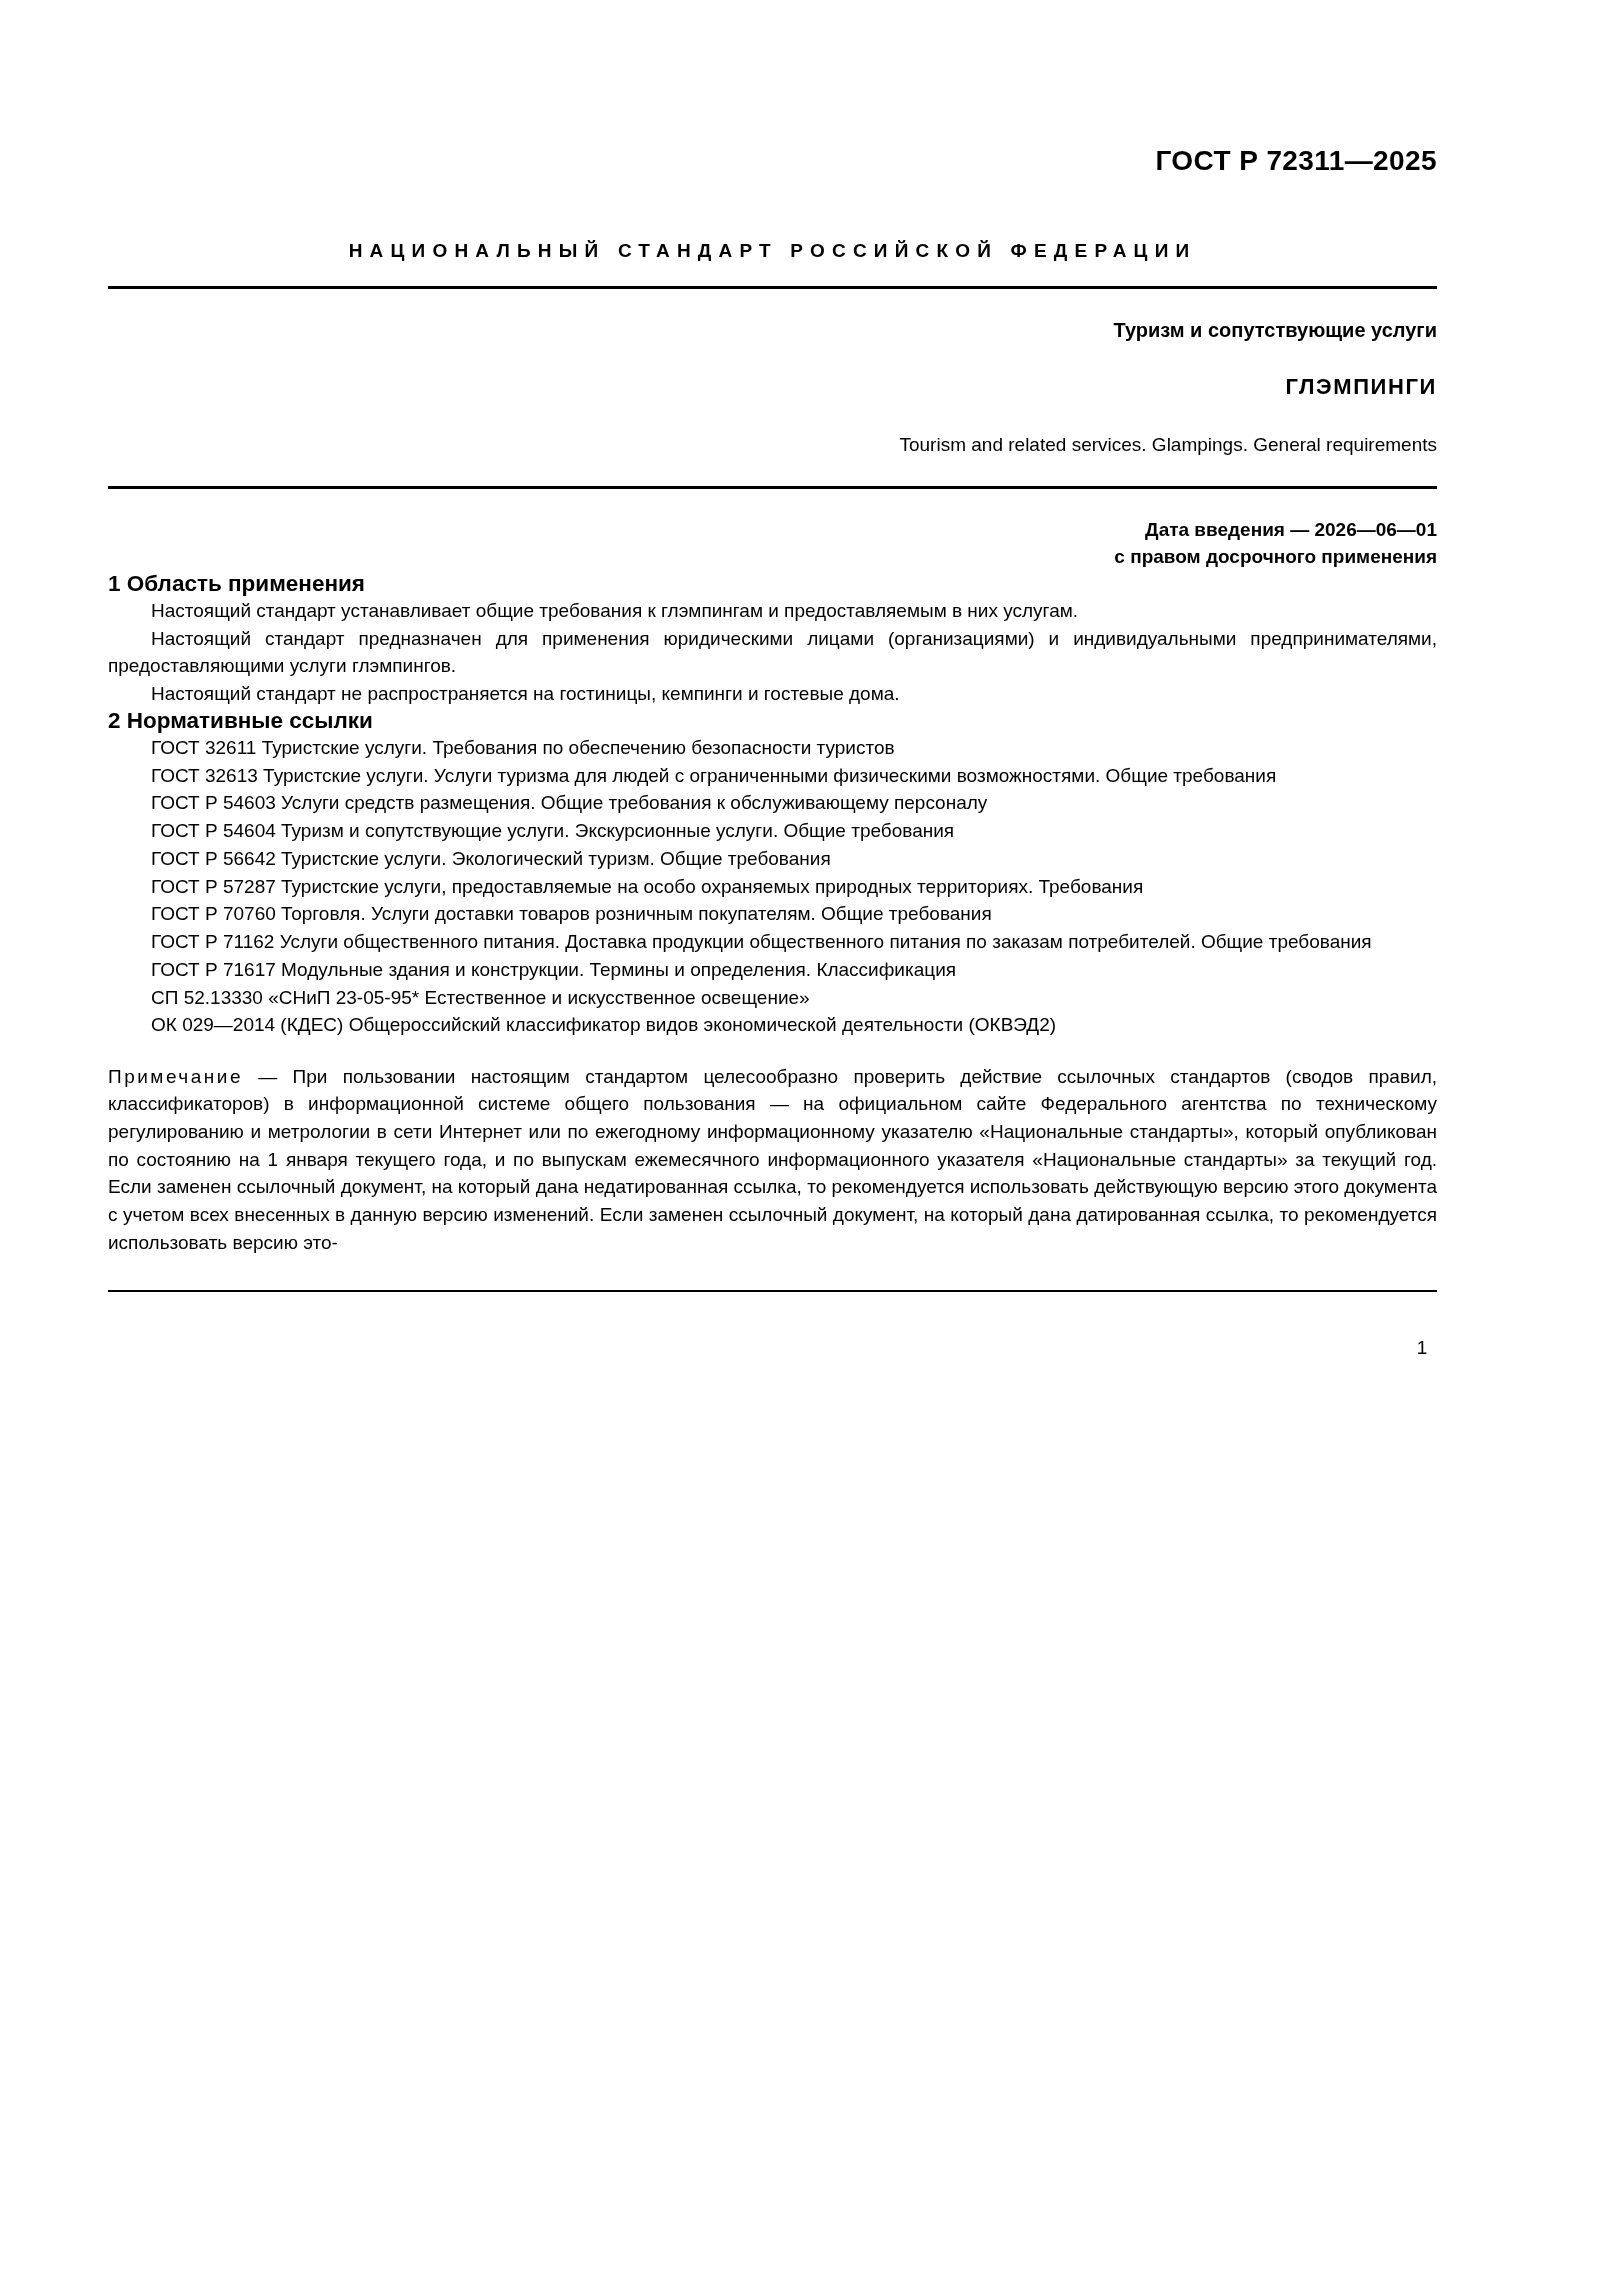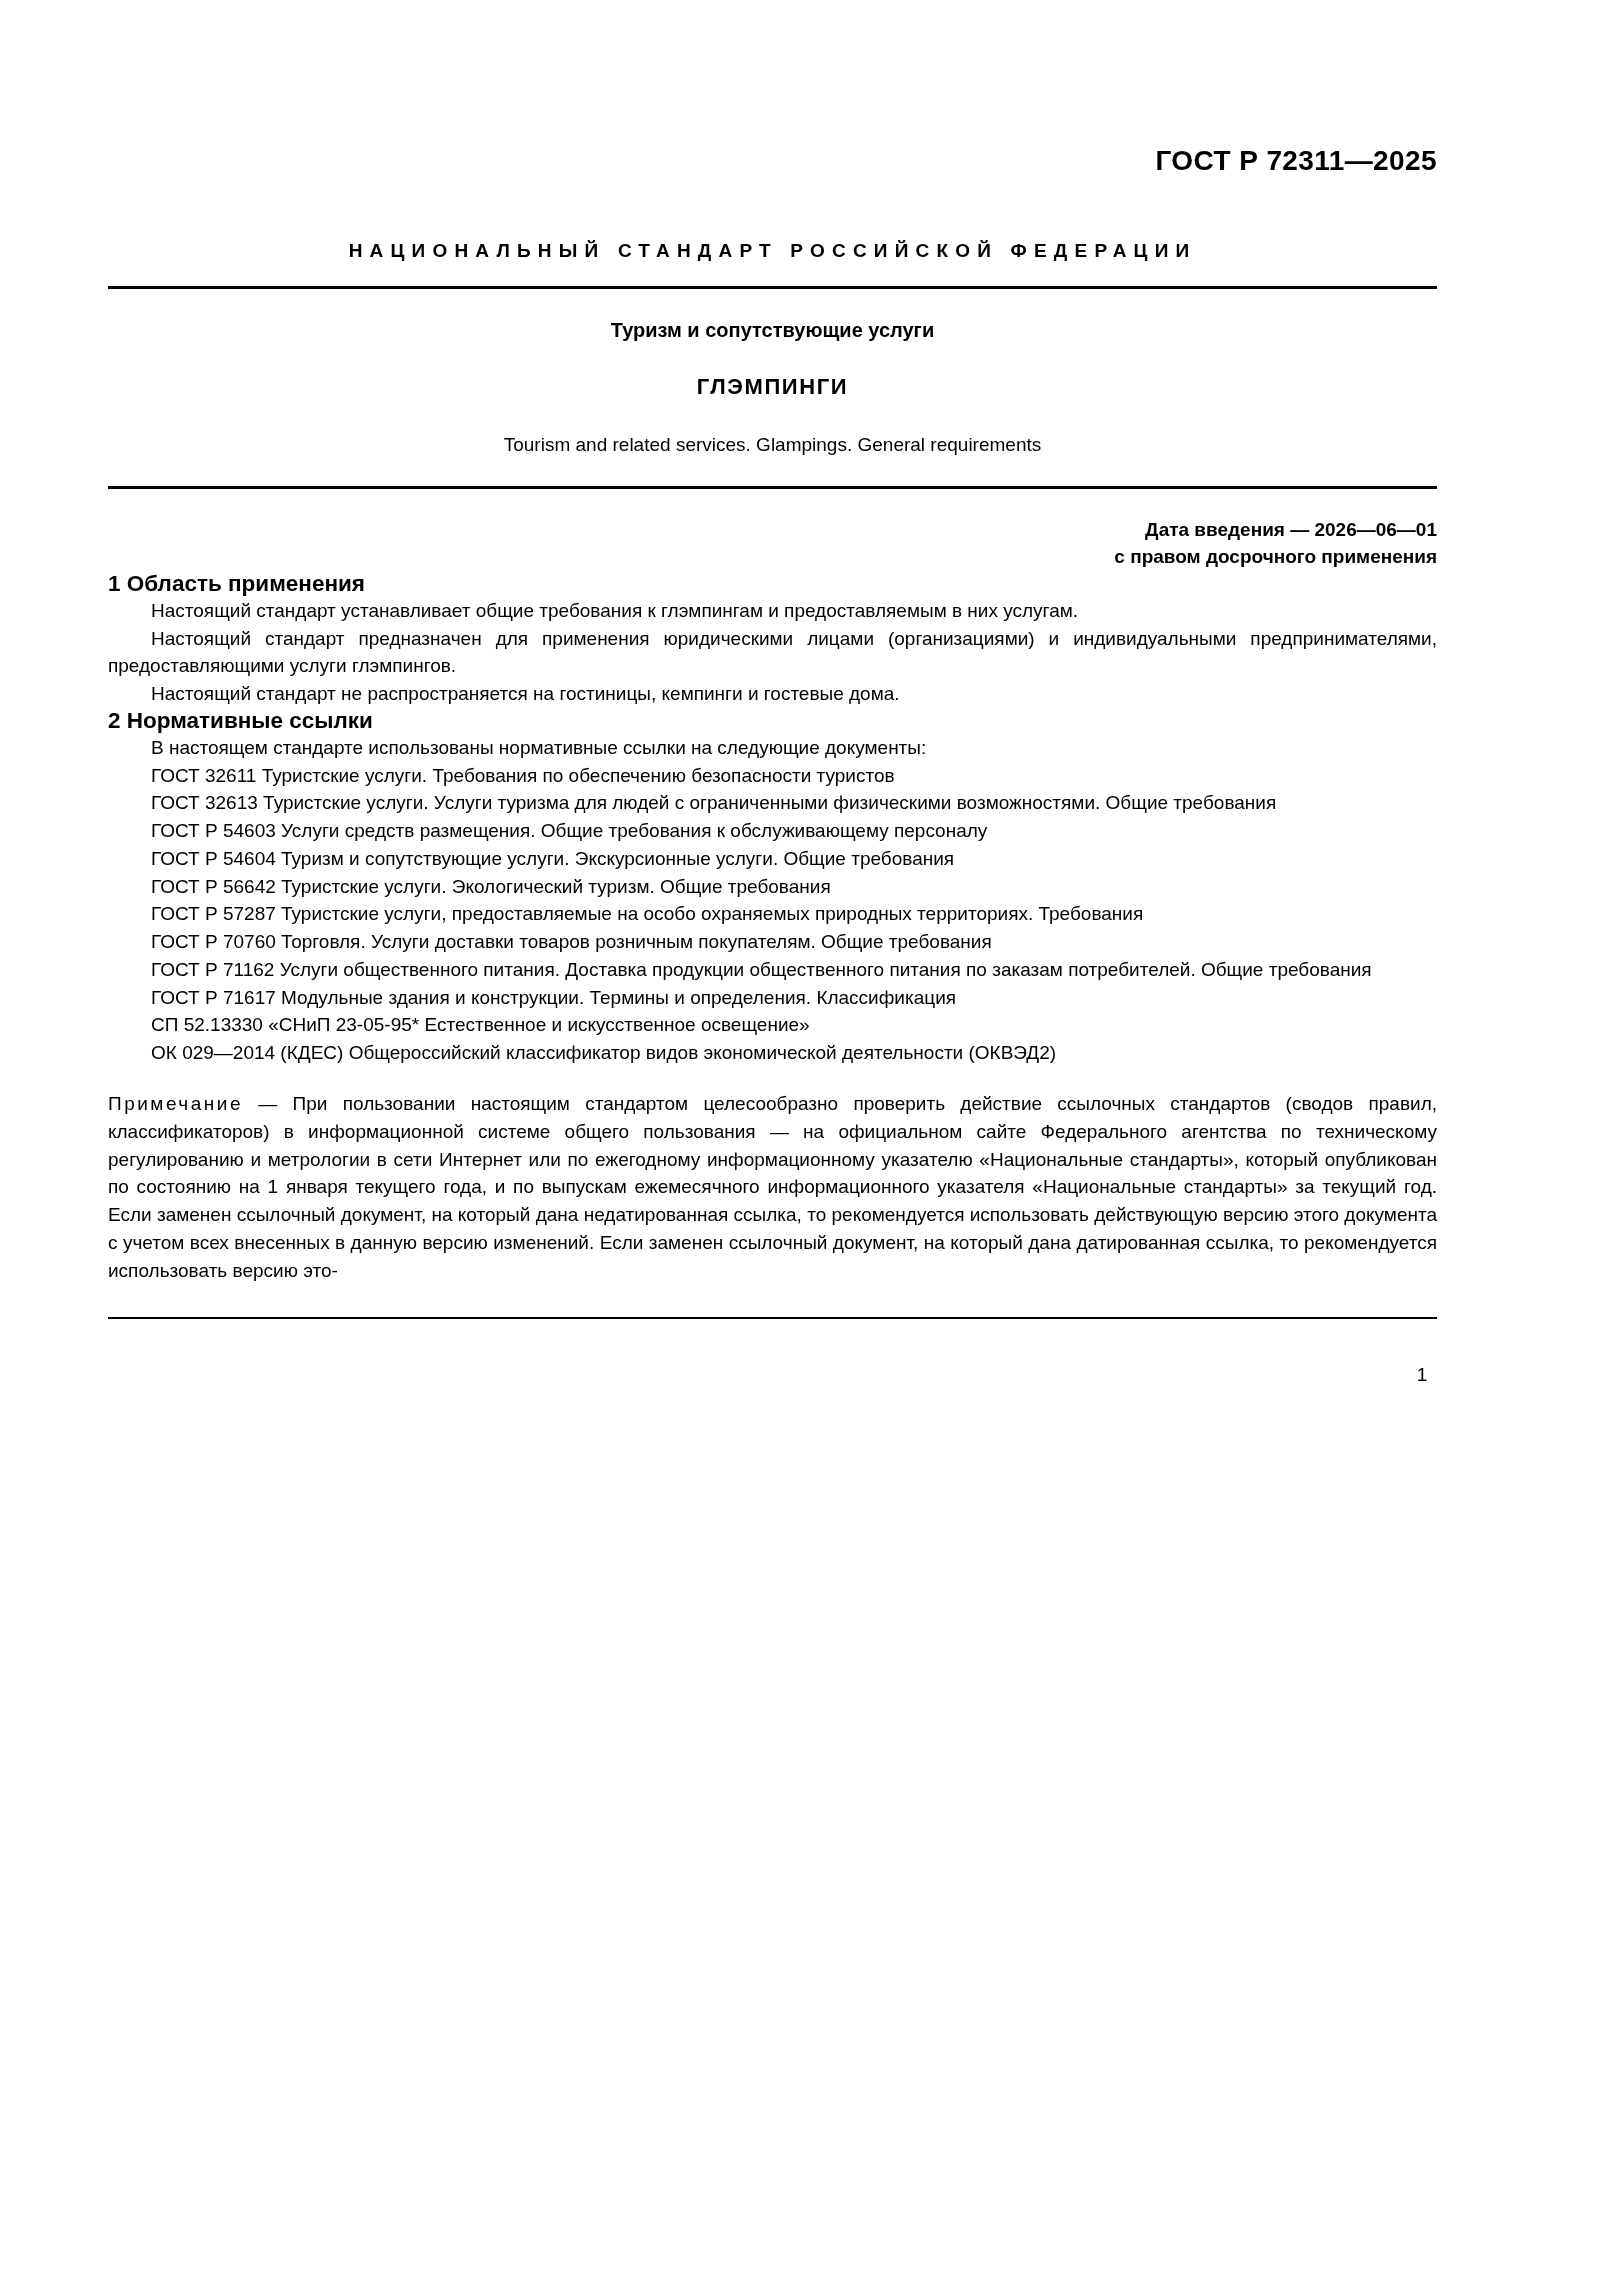--- a/index.html
+++ b/index.html
@@ -49,21 +49,21 @@
   .rule-thick2 {
     border-top: 3.4px solid #000;
     margin-top: 29px;
   }
   .rule-bottom {
     border-top: 2.9px solid #000;
     margin-top: 33px;
   }
 
   .title-block {
-    text-align: center;
+    text-align: right;
     margin-top: 30px;
   }
   .title-ru-1 {
     font-size: 20px;
     font-weight: bold;
   }
   .title-ru-2 {
     font-size: 22px;
     font-weight: bold;
     letter-spacing: 1.6px;
@@ -177,21 +177,20 @@
 
     <div class="section">
       <h2 class="section-head sec1-head">1  Область применения</h2>
       <p class="body-text indent p-first">Настоящий стандарт устанавливает общие требования к глэмпингам и предоставляемым в них услугам.</p>
       <p class="body-text indent p-gap">Настоящий стандарт предназначен для применения юридическими лицами (организациями) и индивидуальными предпринимателями, предоставляющими услуги глэмпингов.</p>
       <p class="body-text indent p-gap">Настоящий стандарт не распространяется на гостиницы, кемпинги и гостевые дома.</p>
     </div>
 
     <div class="section">
       <h2 class="section-head sec2-head">2  Нормативные ссылки</h2>
-      <p class="body-text indent p-first">В настоящем стандарте использованы нормативные ссылки на следующие документы:</p>
       <div class="ref-list">
         <p class="indent">ГОСТ 32611  Туристские услуги. Требования по обеспечению безопасности туристов</p>
         <p class="indent">ГОСТ 32613  Туристские услуги. Услуги туризма для людей с ограниченными физическими возможностями. Общие требования</p>
         <p class="indent">ГОСТ Р 54603  Услуги средств размещения. Общие требования к обслуживающему персоналу</p>
         <p class="indent">ГОСТ Р 54604  Туризм и сопутствующие услуги. Экскурсионные услуги. Общие требования</p>
         <p class="indent">ГОСТ Р 56642  Туристские услуги. Экологический туризм. Общие требования</p>
         <p class="indent">ГОСТ Р 57287  Туристские услуги,  предоставляемые на особо охраняемых природных территориях. Требования</p>
         <p class="indent">ГОСТ Р 70760  Торговля. Услуги доставки товаров розничным покупателям. Общие требования</p>
         <p class="indent">ГОСТ Р 71162  Услуги общественного питания. Доставка продукции общественного питания по заказам потребителей. Общие требования</p>
         <p class="indent">ГОСТ Р 71617  Модульные здания и конструкции. Термины и определения. Классификация</p>

